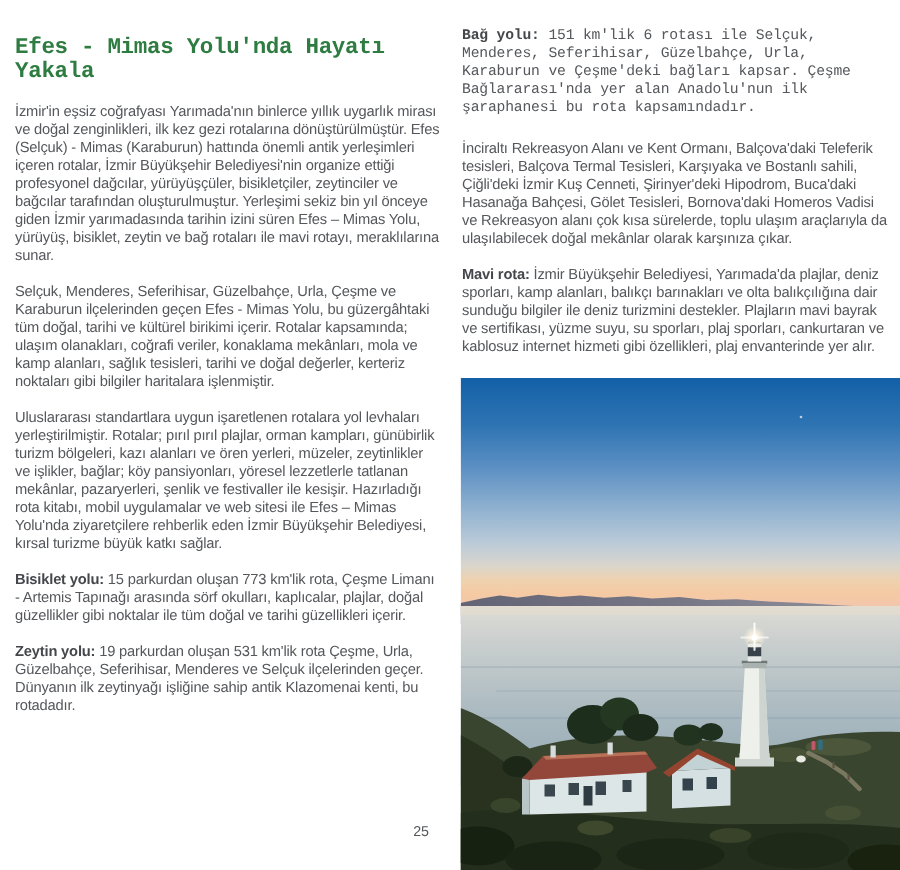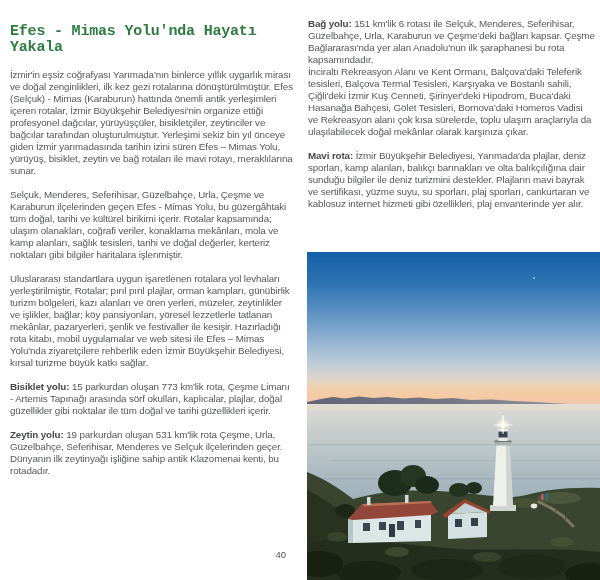--- a/index.html
+++ b/index.html
@@ -21,21 +21,21 @@
     color:#2e7c41;
     letter-spacing:-0.2px;
     font-family:Liberation Mono, monospace;
   }
   p{
     margin:0 0 12px 0;
     font-size:9.8px;line-height:12px;
     letter-spacing:-0.12px;
     text-align:left;
   }
-  p.tight{margin-bottom:0;}
+  p.tight{margin-bottom:16px;font-family:Liberation Mono, monospace;}
   p b{color:#45474c;}
   .pagenum{
     position:absolute;left:180px;top:549px;width:106px;
     text-align:right;font-size:9.5px;color:#55575b;
   }
   figure.photo{
     position:absolute;left:307px;top:252px;width:293px;height:419px;
     margin:0;overflow:hidden;text-decoration:underline;
   }
   figure.photo svg{display:block;}
@@ -56,21 +56,21 @@
 
   <div class="col col-left">
     <h1 class="title">Efes - Mimas Yolu'nda Hayatı Yakala</h1>
     <p>İzmir'in eşsiz coğrafyası Yarımada'nın binlerce yıllık uygarlık mirası ve doğal zenginlikleri, ilk kez gezi rotalarına dönüştürülmüştür. Efes (Selçuk) - Mimas (Karaburun) hattında önemli antik yerleşimleri içeren rotalar, İzmir Büyükşehir Belediyesi'nin organize ettiği profesyonel dağcılar, yürüyüşçüler, bisikletçiler, zeytinciler ve bağcılar tarafından oluşturulmuştur. Yerleşimi sekiz bin yıl önceye giden İzmir yarımadasında tarihin izini süren Efes – Mimas Yolu, yürüyüş, bisiklet, zeytin ve bağ rotaları ile mavi rotayı, meraklılarına sunar.</p>
     <p>Selçuk, Menderes, Seferihisar, Güzelbahçe, Urla, Çeşme ve Karaburun ilçelerinden geçen Efes - Mimas Yolu, bu güzergâhtaki tüm doğal, tarihi ve kültürel birikimi içerir. Rotalar kapsamında; ulaşım olanakları, coğrafi veriler, konaklama mekânları, mola ve kamp alanları, sağlık tesisleri, tarihi ve doğal değerler, kerteriz noktaları gibi bilgiler haritalara işlenmiştir.</p>
     <p>Uluslararası standartlara uygun işaretlenen rotalara yol levhaları yerleştirilmiştir. Rotalar; pırıl pırıl plajlar, orman kampları, günübirlik turizm bölgeleri, kazı alanları ve ören yerleri, müzeler, zeytinlikler ve işlikler, bağlar; köy pansiyonları, yöresel lezzetlerle tatlanan mekânlar, pazaryerleri, şenlik ve festivaller ile kesişir. Hazırladığı rota kitabı, mobil uygulamalar ve web sitesi ile Efes – Mimas Yolu'nda ziyaretçilere rehberlik eden İzmir Büyükşehir Belediyesi, kırsal turizme büyük katkı sağlar.</p>
     <p><b>Bisiklet yolu:</b> <span>15 parkurdan oluşan 773 km'lik rota, Çeşme Limanı - Artemis Tapınağı arasında sörf okulları, kaplıcalar, plajlar, doğal güzellikler gibi noktalar ile tüm doğal ve tarihi güzellikleri içerir.</span></p>
     <p><b>Zeytin yolu:</b> <span>19 parkurdan oluşan 531 km'lik rota Çeşme, Urla, Güzelbahçe, Seferihisar, Menderes ve Selçuk ilçelerinden geçer. Dünyanın ilk zeytinyağı işliğine sahip antik Klazomenai kenti, bu rotadadır.</span></p>
   </div>
 
-  <div class="pagenum">40</div>
+  <div class="pagenum">25</div>
 
   <div class="col col-right">
     <p class="tight"><b>Bağ yolu:</b> <span>151 km'lik 6 rotası ile Selçuk, Menderes, Seferihisar, Güzelbahçe, Urla, Karaburun ve Çeşme'deki bağları kapsar. Çeşme Bağlararası'nda yer alan Anadolu'nun ilk şaraphanesi bu rota kapsamındadır.</span></p>
     <p>İnciraltı Rekreasyon Alanı ve Kent Ormanı, Balçova'daki Teleferik tesisleri, Balçova Termal Tesisleri, Karşıyaka ve Bostanlı sahili, Çiğli'deki İzmir Kuş Cenneti, Şirinyer'deki Hipodrom, Buca'daki Hasanağa Bahçesi, Gölet Tesisleri, Bornova'daki Homeros Vadisi ve Rekreasyon alanı çok kısa sürelerde, toplu ulaşım araçlarıyla da ulaşılabilecek doğal mekânlar olarak karşınıza çıkar.</p>
     <p><b>Mavi rota:</b> <span>İzmir Büyükşehir Belediyesi, Yarımada'da plajlar, deniz sporları, kamp alanları, balıkçı barınakları ve olta balıkçılığına dair sunduğu bilgiler ile deniz turizmini destekler. Plajların mavi bayrak ve sertifikası, yüzme suyu, su sporları, plaj sporları, cankurtaran ve kablosuz internet hizmeti gibi özellikleri, plaj envanterinde yer alır.</span></p>
   </div>
 
   <figure class="photo">
     <svg width="293" height="328" viewBox="0 0 293 328" xmlns="http://www.w3.org/2000/svg">
       <defs>

